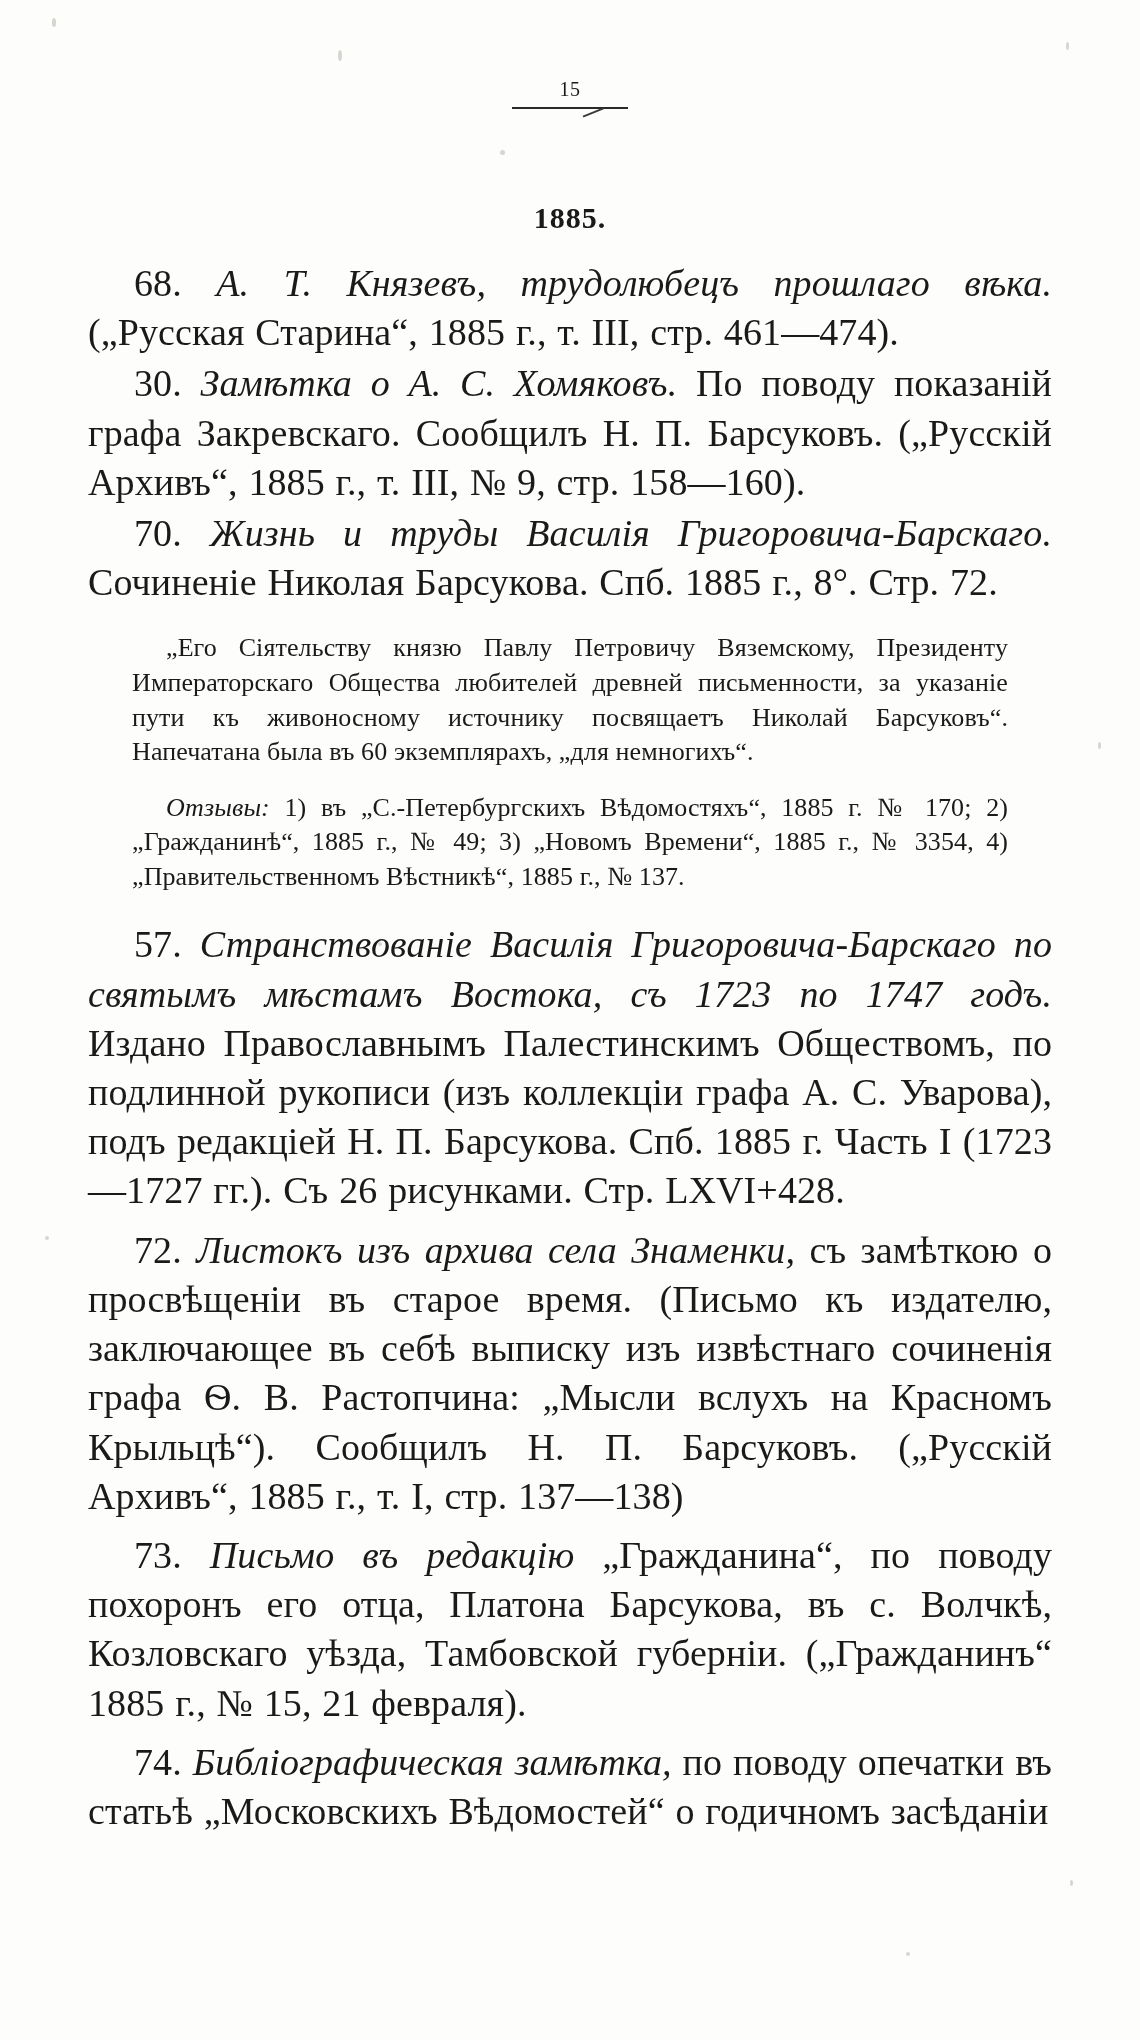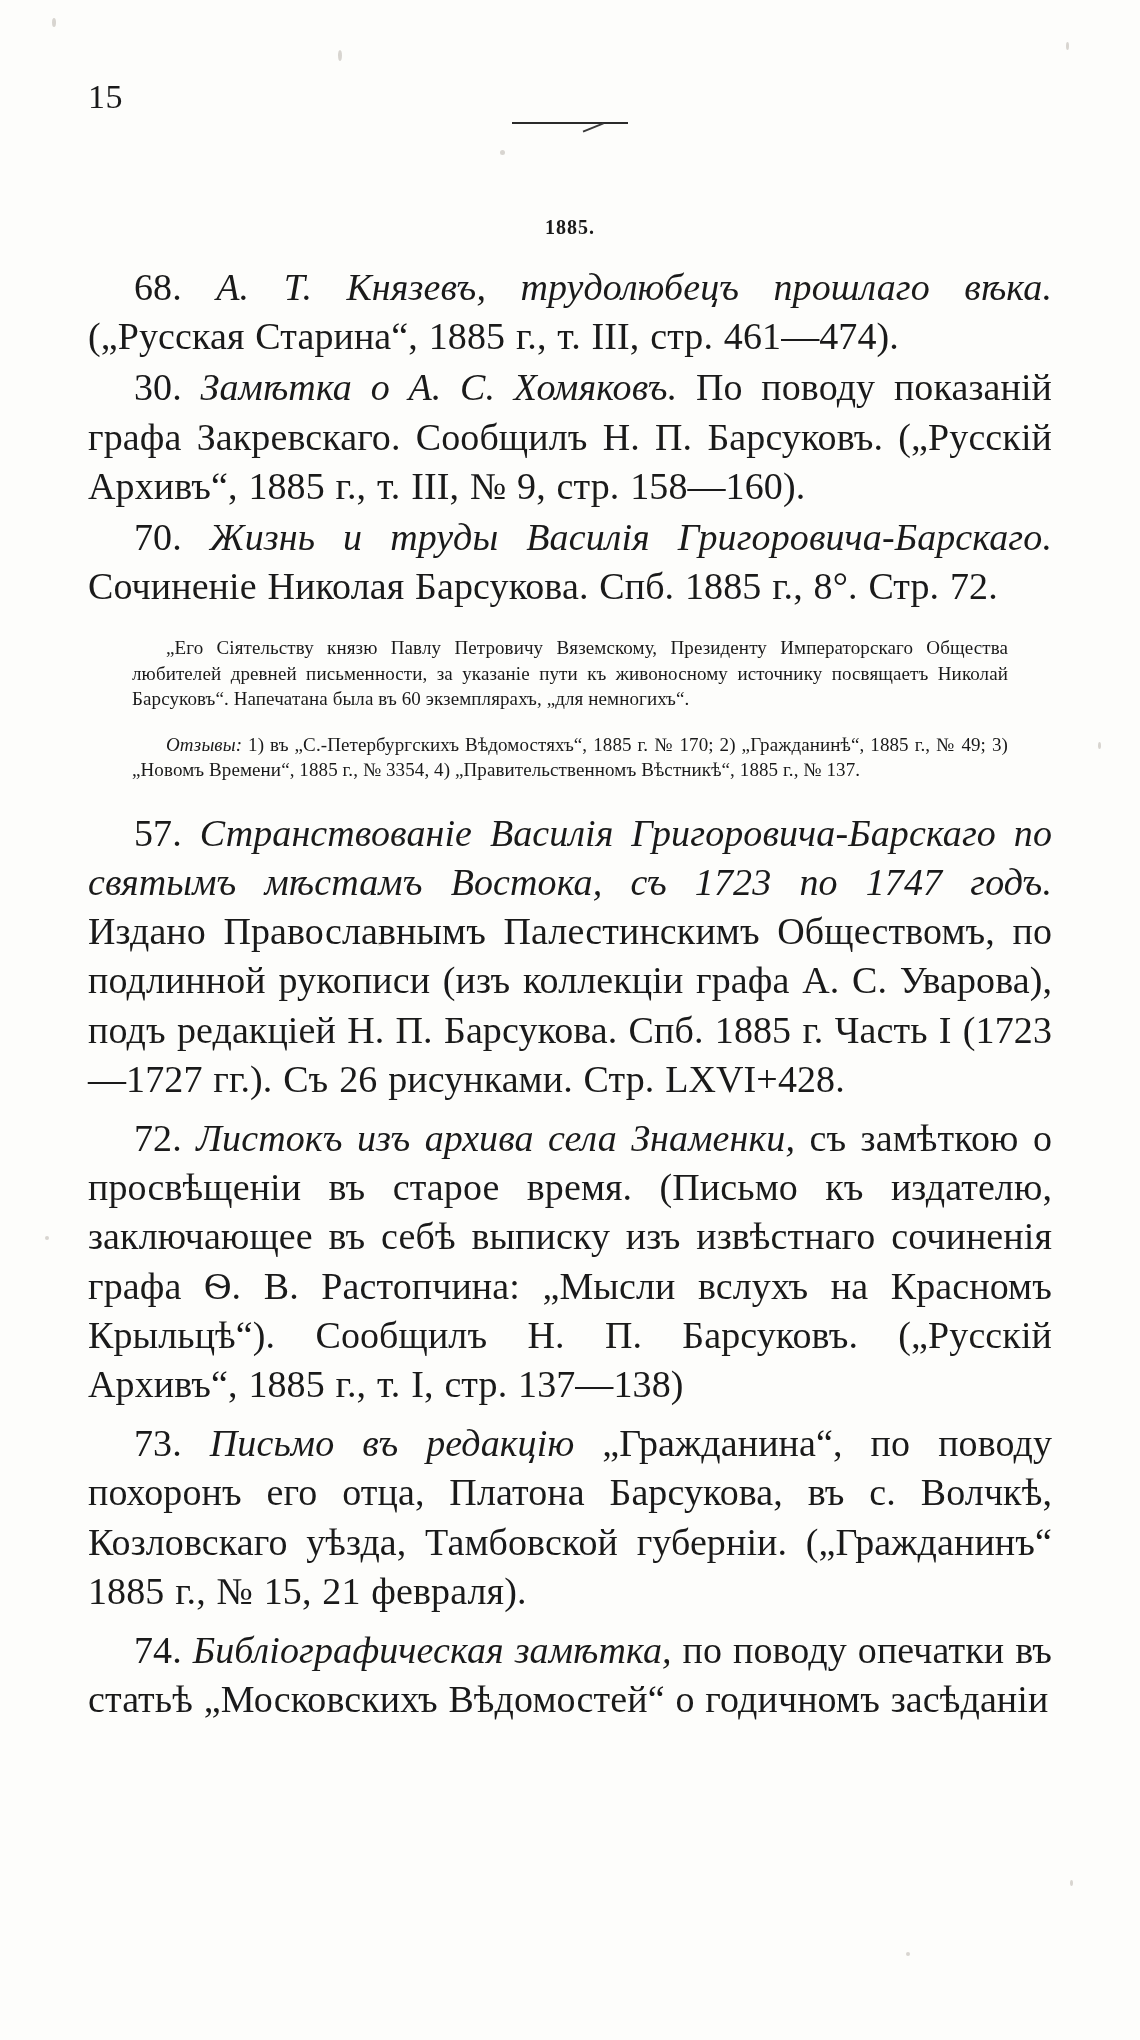--- a/index.html
+++ b/index.html
@@ -30,21 +30,22 @@
     border-radius: 50%;
     opacity: .55;
   }
   .content {
     position: absolute;
     left: 88px;
     top: 78px;
     width: 964px;
   }
   .folio {
-    font-size: 34px;
+    text-align: center;
+    font-size: 20px;
     letter-spacing: .5px;
     margin: 0 0 4px 0;
     font-family: "Liberation Serif", serif;
   }
   .folio-rule {
     width: 116px;
     height: 0;
     border-top: 2px solid #2a2a2a;
     margin: 6px auto 0 auto;
     position: relative;
@@ -54,21 +55,21 @@
     position: absolute;
     right: 26px;
     top: -9px;
     width: 22px;
     height: 12px;
     border-bottom: 2px solid #3a3a3a;
     transform: rotate(-22deg);
   }
   .year-head {
     text-align: center;
-    font-size: 20px;
+    font-size: 30px;
     font-weight: bold;
     margin: 92px 0 24px 0;
     letter-spacing: 1px;
   }
   .entry {
     font-size: 38px;
     line-height: 1.295;
     text-align: justify;
     margin: 0 0 2px 0;
     text-indent: 0;
@@ -79,21 +80,21 @@
     font-weight: normal;
   }
   .entry.indent {
     text-indent: 46px;
   }
   i, .ital {
     font-style: italic;
   }
   .quote-block {
     margin: 24px 44px 12px 44px;
-    font-size: 19px;
+    font-size: 26px;
     line-height: 1.33;
     text-align: justify;
     letter-spacing: .1px;
   }
   .quote-block p {
     margin: 0;
     text-indent: 34px;
   }
   .quote-block p + p {
     margin-top: 21px;

